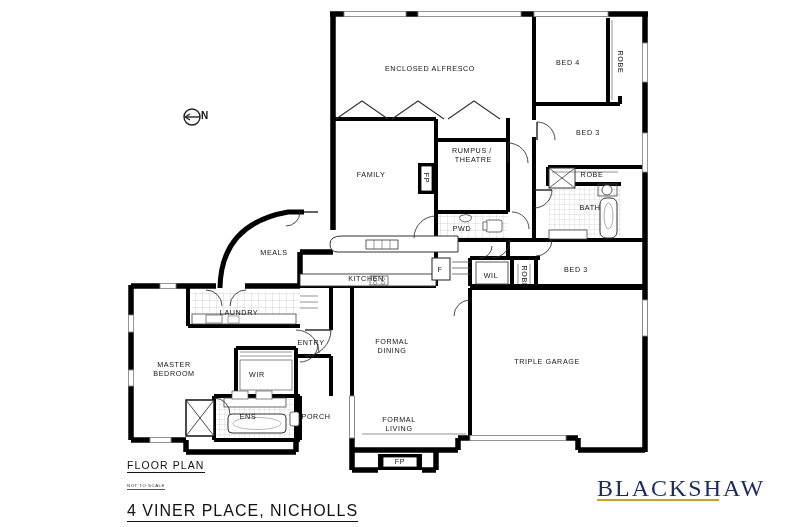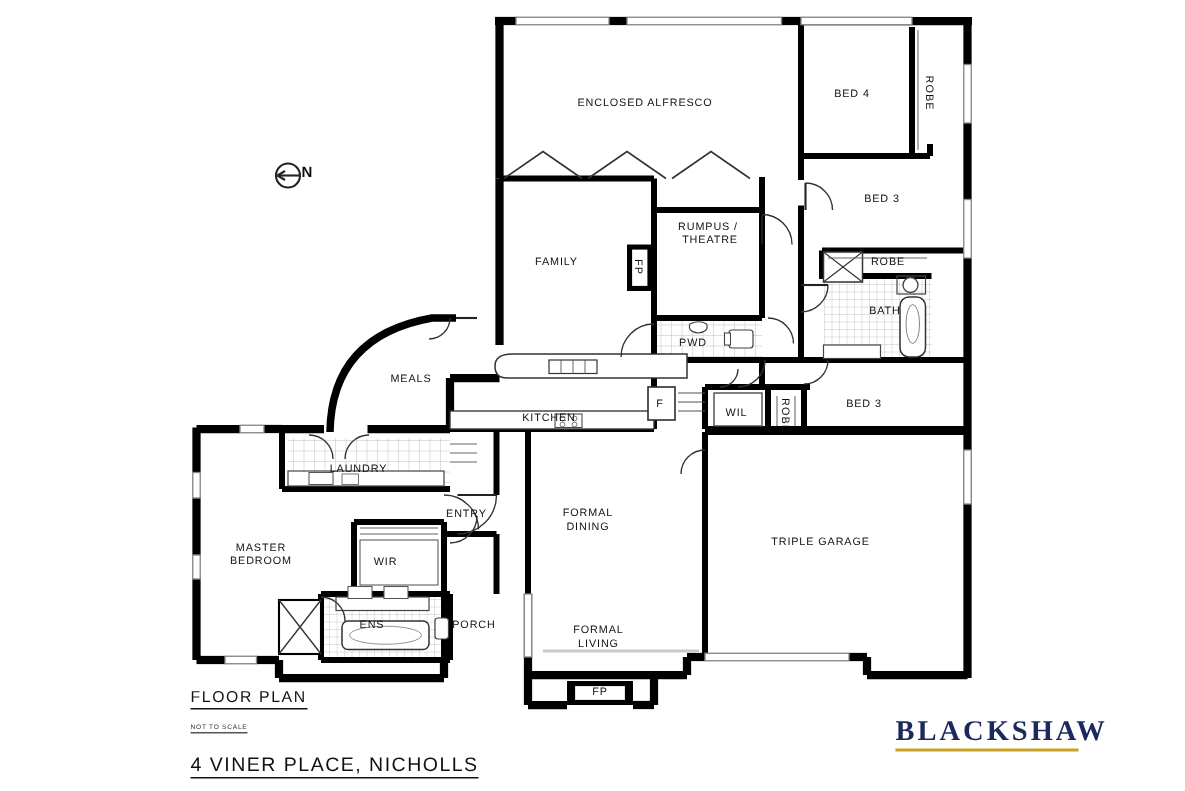--- a/index.html
+++ b/index.html
@@ -33,30 +33,30 @@
     font-size:10.5px;letter-spacing:1.1px;color:#111;
     padding-bottom:1px;border-bottom:1.1px solid #111;display:inline-block;
   }
   #fp-sub{
     font-size:4.4px;letter-spacing:0.5px;color:#333;
     margin-top:2px;padding-bottom:1px;border-bottom:0.8px solid #555;
     display:inline-block;
   }
   #fp-addr{
     margin-top:11px;
-    font-size:13px;letter-spacing:1.0px;color:#111;
+    font-size:16px;letter-spacing:1.0px;color:#111;
     padding-bottom:1px;border-bottom:1.1px solid #111;display:inline-block;
   }
 
   
   #brand{position:absolute;left:597px;top:478px;}
   #brand-word{
     font-family:"Liberation Serif", serif;
-    font-weight:bold;
-    font-size:19px;
+    font-weight:normal;
+    font-size:24px;
     letter-spacing:2.0px;
     color:#1b2a5e;
     line-height:20px;
   }
   #brand-rule{height:2px;background:#c9a227;margin-top:1px;width:122px;}
 
   
   #north-label{
     position:absolute;left:201px;top:110px;
     font-size:10px;font-weight:bold;color:#111;letter-spacing:0.5px;

